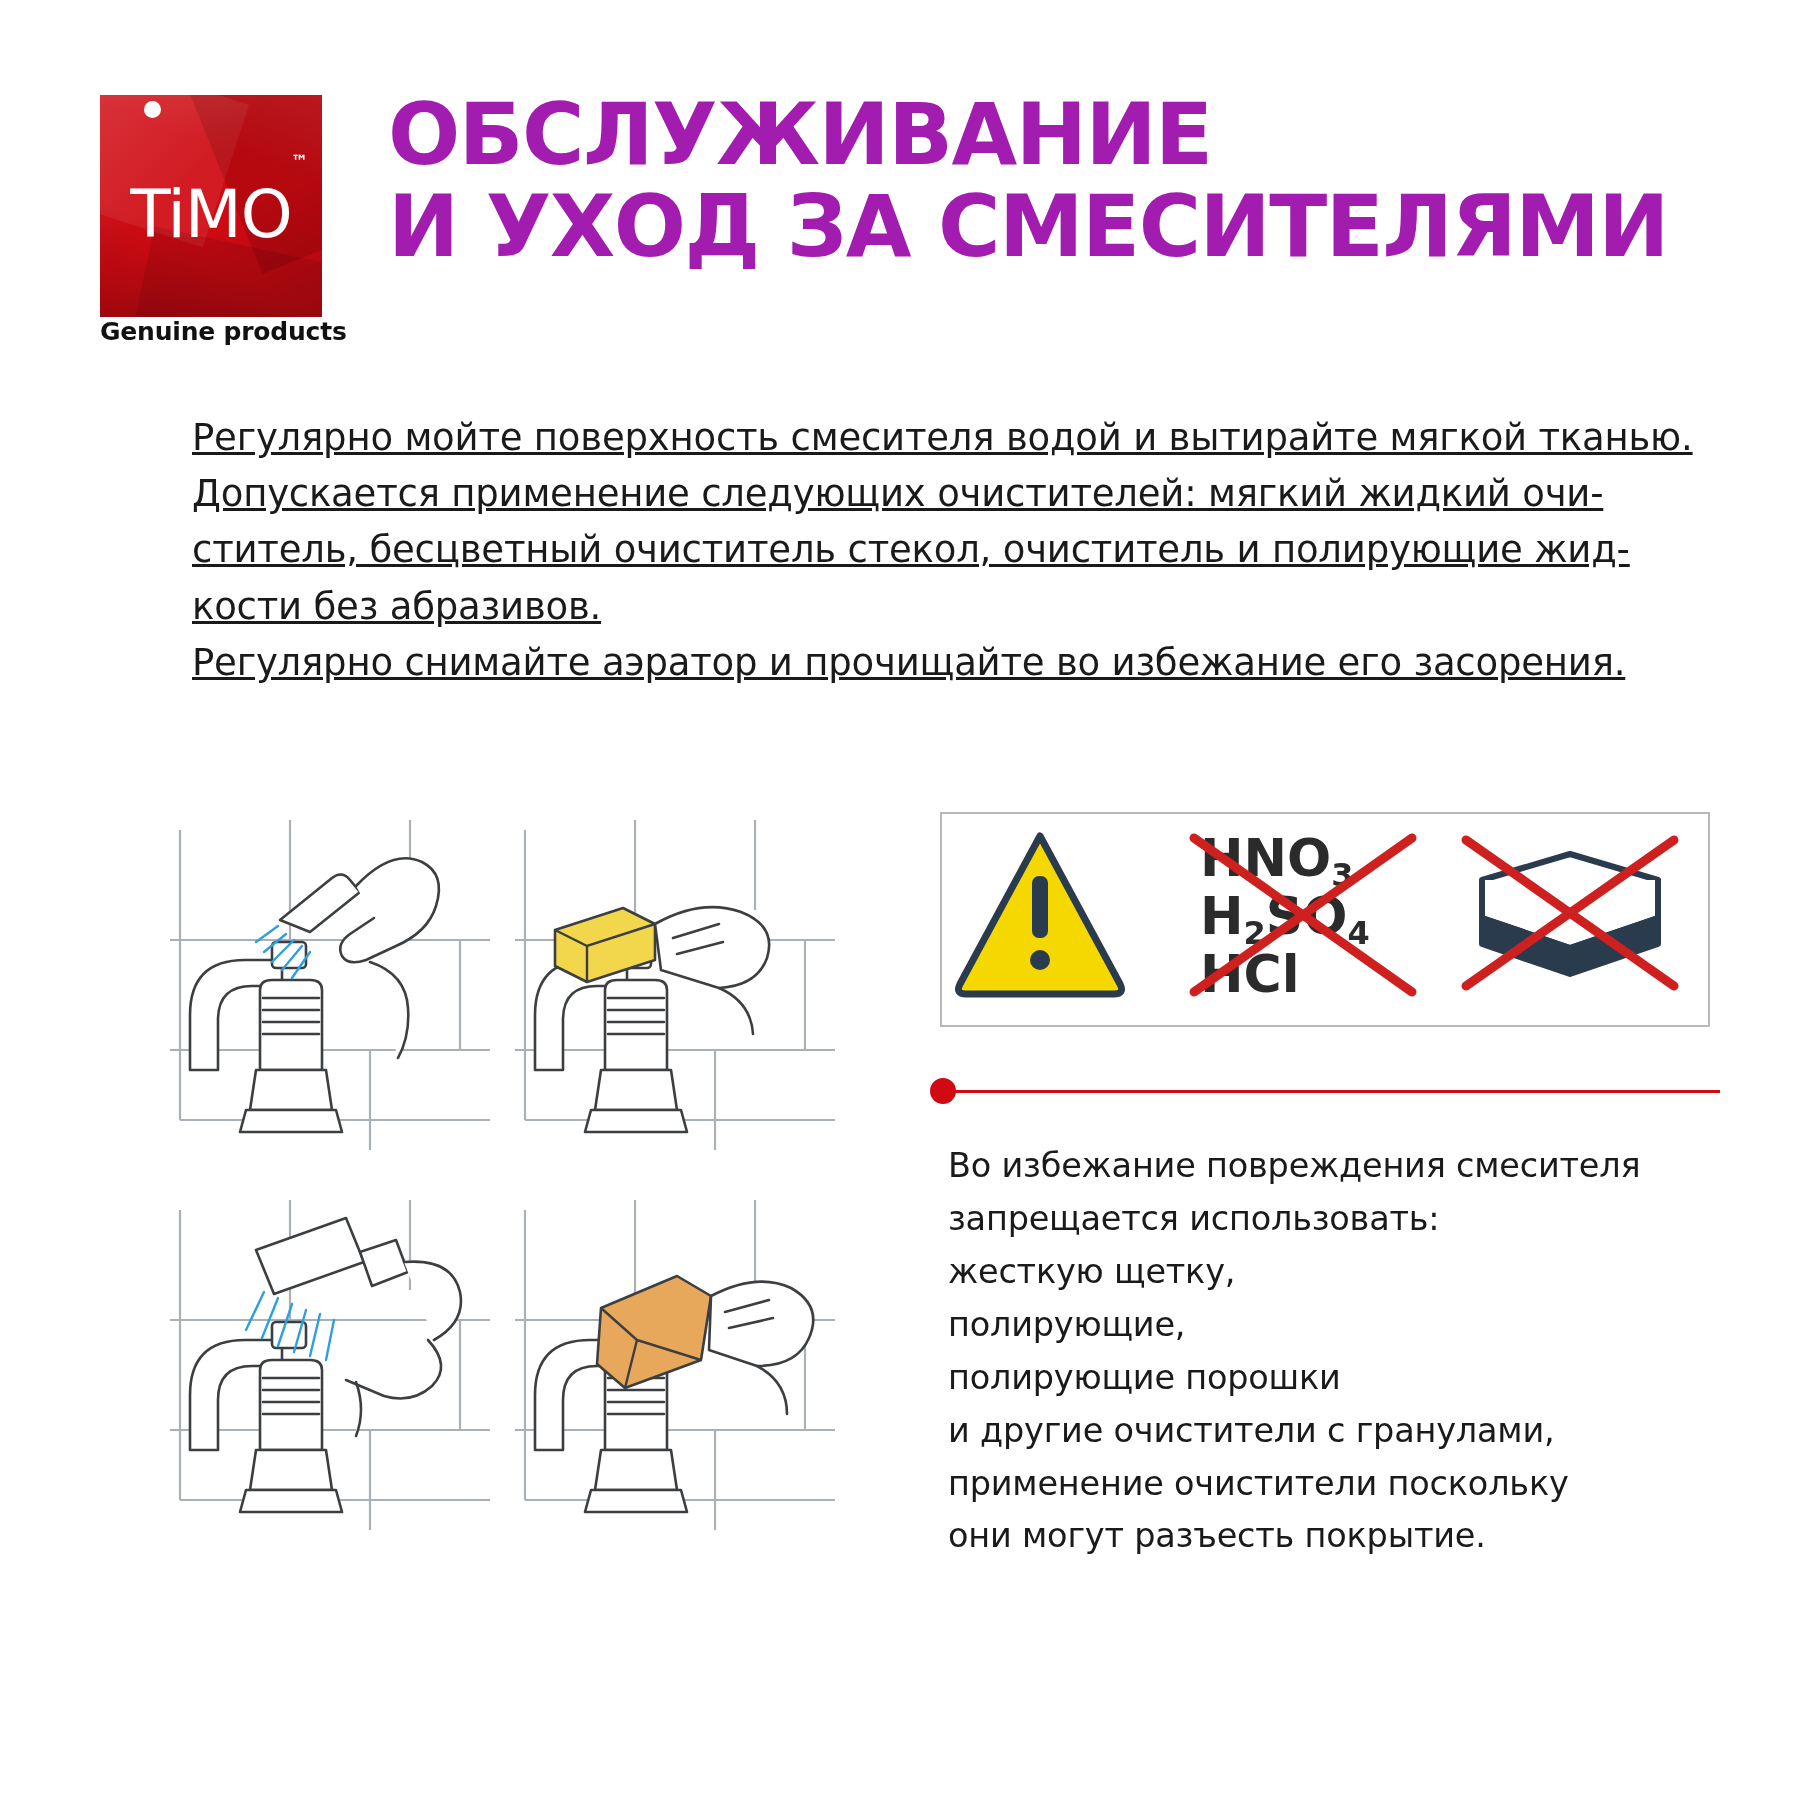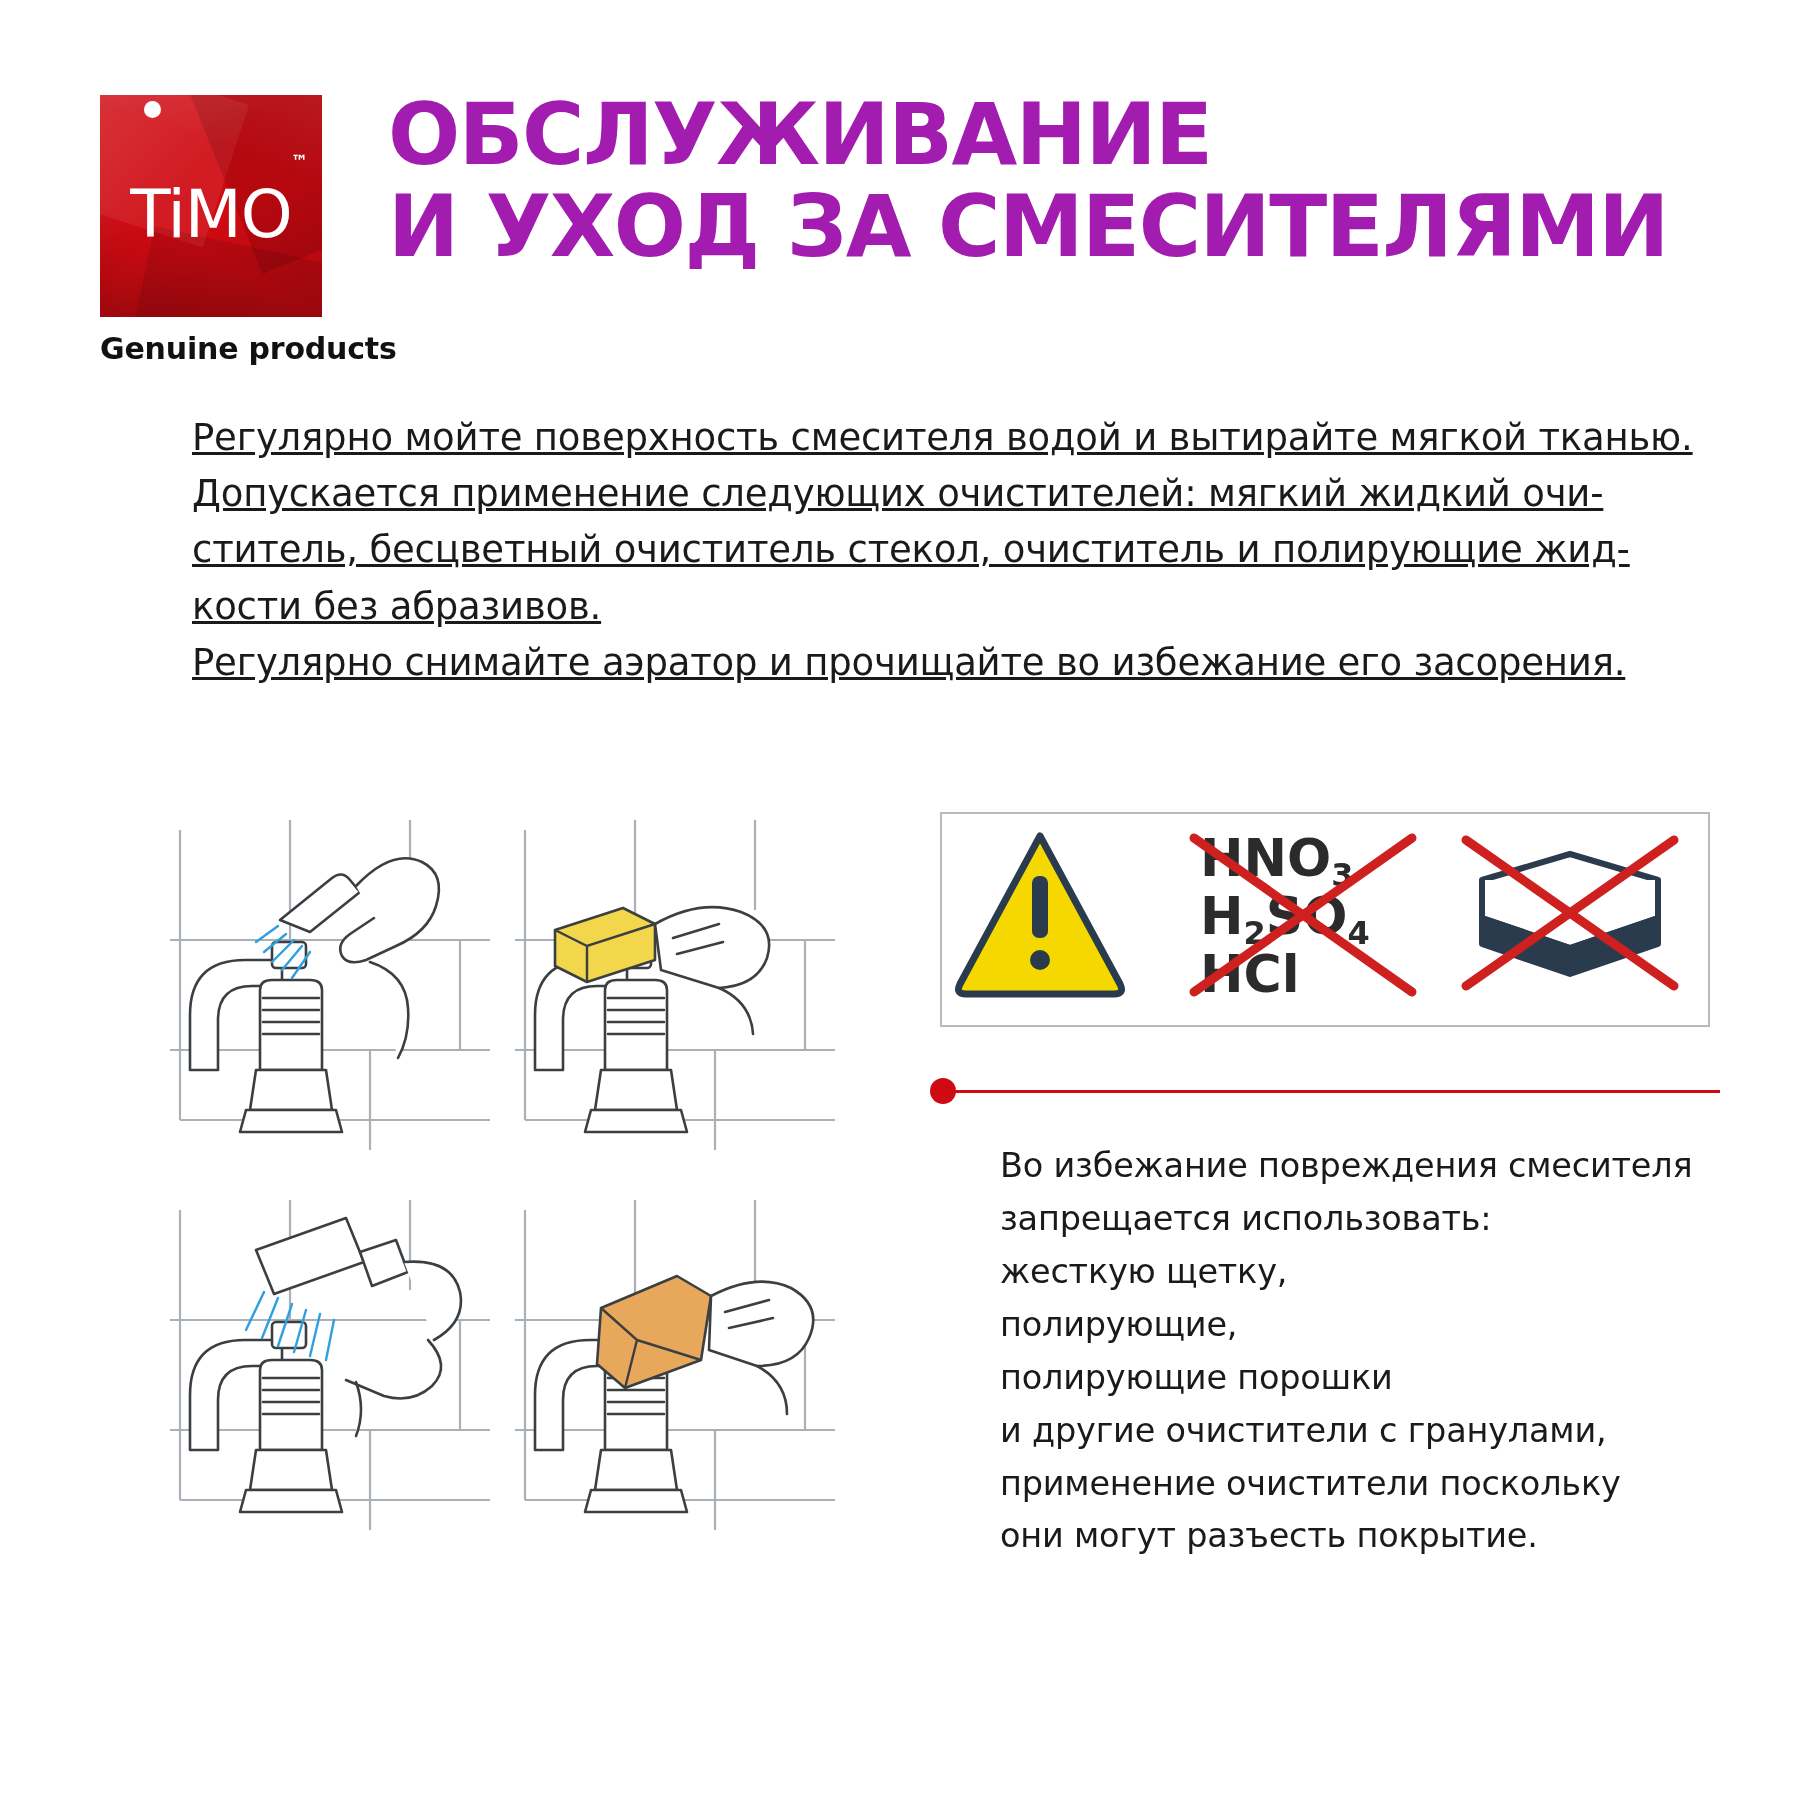--- a/index.html
+++ b/index.html
@@ -54,22 +54,21 @@
     width:17px;height:17px;border-radius:50%;
     background:#ffffff;
     left:44px;top:6px;
   }
   .logo-tm{
     position:absolute;
     right:14px;top:56px;
     color:#ffffff;font-size:17px;font-weight:bold;
   }
   .logo-caption{
-    margin-top:14px;
-    font-size:30px;
+    font-size:25px;
     font-weight:bold;
     color:#111;
     letter-spacing:-0.2px;
     white-space:nowrap;
   }
   .title{
     position:absolute;left:288px;top:-6px;width:1340px;
     font-size:85px;
     line-height:1.08;
     font-weight:bold;
@@ -108,21 +107,21 @@
     position:absolute;left:930px;top:1078px;width:790px;height:24px;
   }
   .divider-dot{
     position:absolute;left:0;top:0;width:26px;height:26px;border-radius:50%;
     background:#cf0a12;
   }
   .divider-line{
     position:absolute;left:24px;top:12px;width:766px;height:3px;background:#cf0a12;
   }
   .warn-text{
-    position:absolute;left:1000px;top:1140px;width:780px;
+    position:absolute;left:948px;top:1140px;width:780px;
     font-size:33.5px;
     line-height:1.58;
     color:#1a1a1a;
     letter-spacing:-0.2px;
   }
   .warn-text p{margin:0;}
 </style>
 </head>
 <body>
 

